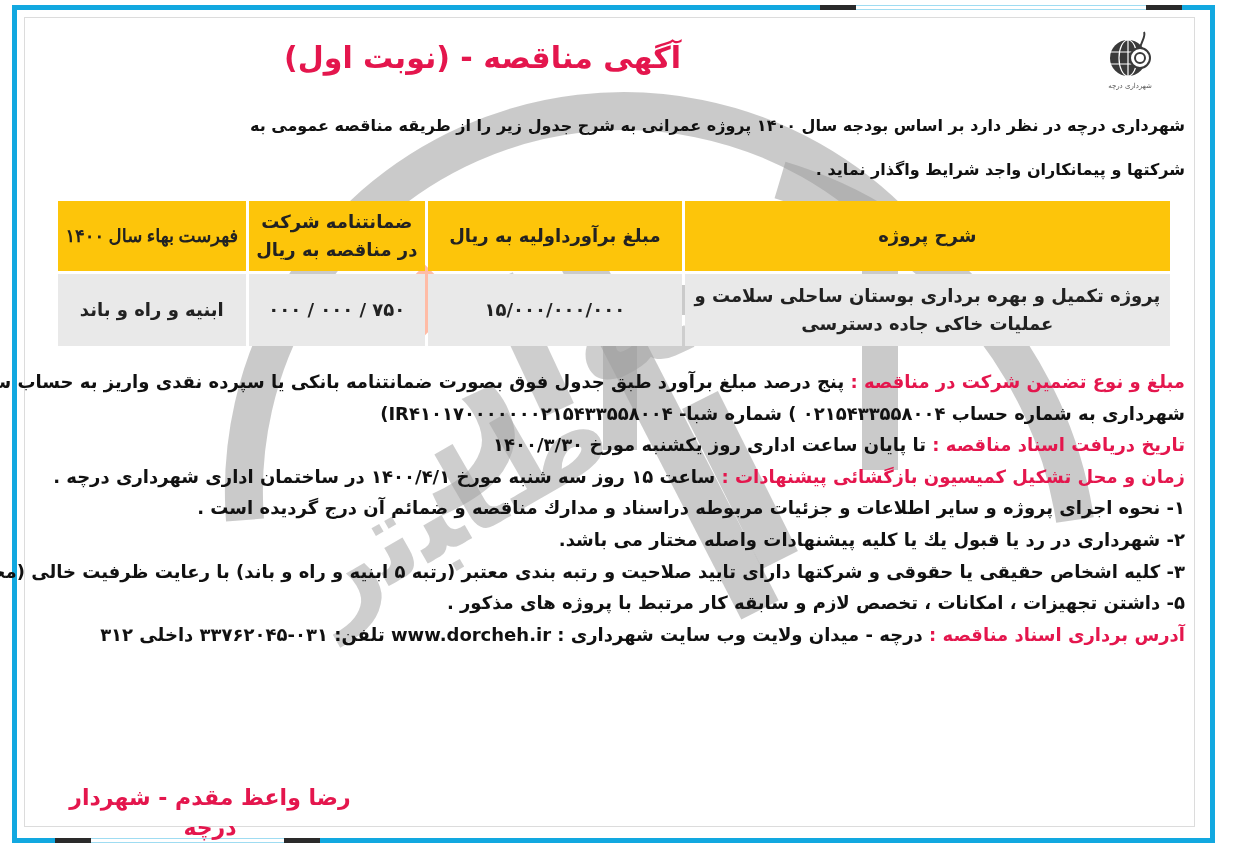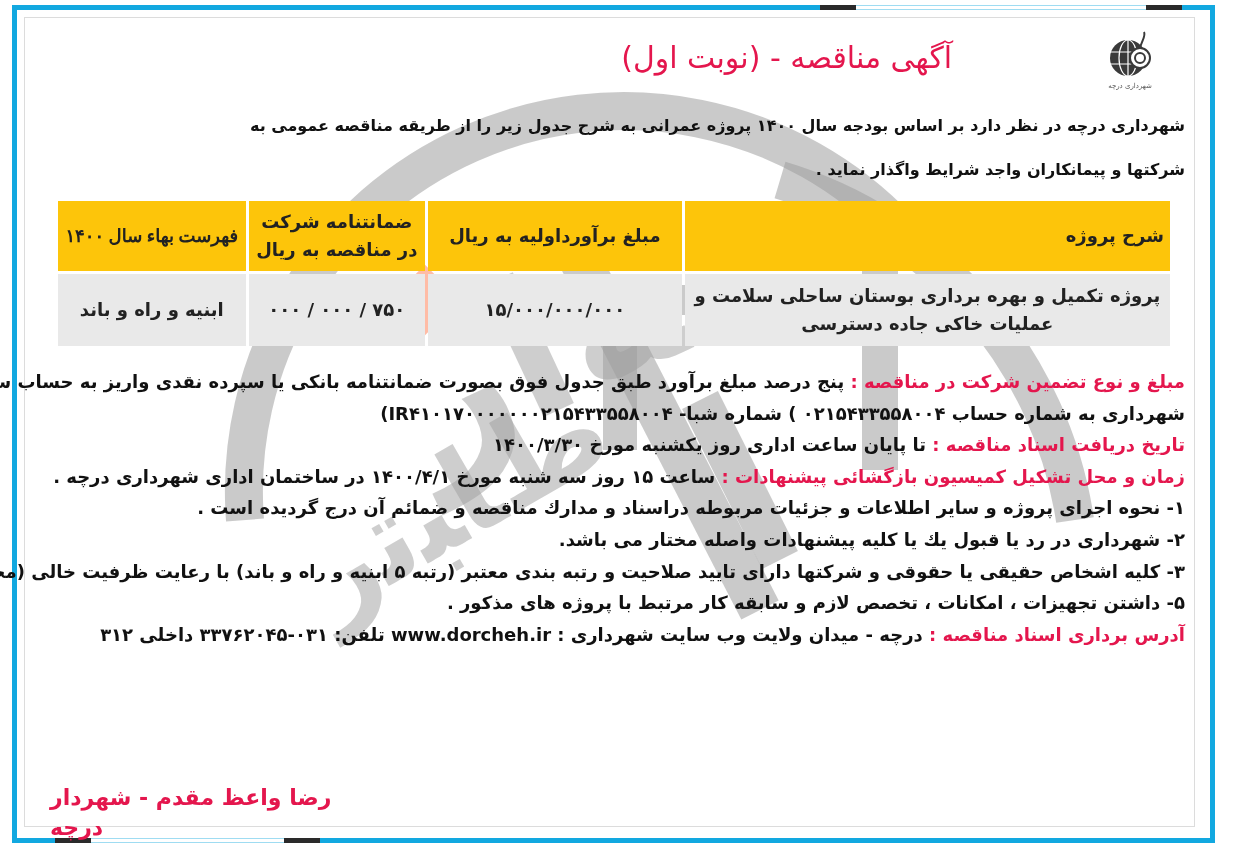--- a/index.html
+++ b/index.html
@@ -15,22 +15,22 @@
   .tick.white { background:#ffffff; border-top:1px solid #9fdcf2; border-bottom:1px solid #9fdcf2; box-sizing:border-box; }
   .inner {
     position:absolute; left:24px; top:17px; width:1171px; height:810px;
     border:1px solid #dcdcdc; box-sizing:border-box; background:#fff;
   }
   
   .wm { position:absolute; left:0; top:0; width:1235px; height:859px; pointer-events:none; }
   .content { position:absolute; left:0; top:0; width:1235px; height:859px; direction:rtl; }
   .logo { position:absolute; left:1100px; top:30px; width:70px; height:62px; }
   .title {
-    position:absolute; left:312px; top:38px; width:640px; text-align:right;
-    color:#e4164d; font-weight:normal; font-size:30px; line-height:40px;
+    position:absolute; left:284px; top:38px; width:640px; text-align:left;
+    color:#e4164d; font-weight:bold; font-size:30px; line-height:40px;
   }
   .intro {
     position:absolute; left:55px; top:104px; width:1130px; text-align:right;
     font-weight:bold; font-size:16px; line-height:44px; color:#111;
   }
   table.tender {
     position:absolute; left:55px; top:198px; width:1118px; border-collapse:separate; border-spacing:3px;
     direction:rtl; font-weight:bold; color:#222;
   }
   table.tender th {
@@ -39,21 +39,21 @@
   table.tender td {
     background:#e9e9e9; font-size:18px; height:72px; text-align:center; line-height:28px; padding:0 6px;
   }
   .body-lines {
     position:absolute; left:50px; top:366px; width:1135px; text-align:right;
     font-weight:bold; font-size:18px; line-height:31.6px; color:#111;
   }
   .body-lines .line { white-space:nowrap; }
   .red { color:#e4164d; }
   .sign {
-    position:absolute; left:50px; top:783px; width:320px; text-align:left; direction:rtl;
+    position:absolute; left:50px; top:783px; width:320px; text-align:center; direction:rtl;
     color:#e4164d; font-weight:bold; font-size:22px; line-height:30px;
   }
 </style>
 </head>
 <body>
 
 <div class="outer"></div>
 <div class="tick" style="left:820px;top:5px;width:36px;"></div>
 <div class="tick white" style="left:856px;top:5px;width:290px;"></div>
 <div class="tick" style="left:1146px;top:5px;width:36px;"></div>
@@ -100,21 +100,21 @@
   <div class="title">آگهی مناقصه - (نوبت اول)</div>
 
   <div class="intro">
     <div>شهرداری درچه در نظر دارد بر اساس بودجه سال ۱۴۰۰ پروژه عمرانی به شرح جدول زیر را از طریقه مناقصه عمومی به</div>
     <div>شرکتها و پیمانکاران واجد شرایط واگذار نماید .</div>
   </div>
 
   <table class="tender">
     <thead>
       <tr>
-        <th style="width:44%;text-align:right;">شرح پروژه</th>
+        <th style="width:44%;">شرح پروژه</th>
         <th style="width:23%;margin-top:32px;">مبلغ برآورداولیه به ریال</th>
         <th style="width:16%;">ضمانتنامه شرکت در مناقصه به ریال</th>
         <th style="width:17%;font-family:Liberation Serif, serif;">فهرست بهاء سال ۱۴۰۰</th>
       </tr>
     </thead>
     <tbody>
       <tr>
         <td>پروژه تکمیل و بهره برداری بوستان ساحلی سلامت و عملیات خاکی جاده دسترسی</td>
         <td>۱۵/۰۰۰/۰۰۰/۰۰۰</td>
         <td>۷۵۰ / ۰۰۰ / ۰۰۰</td>

